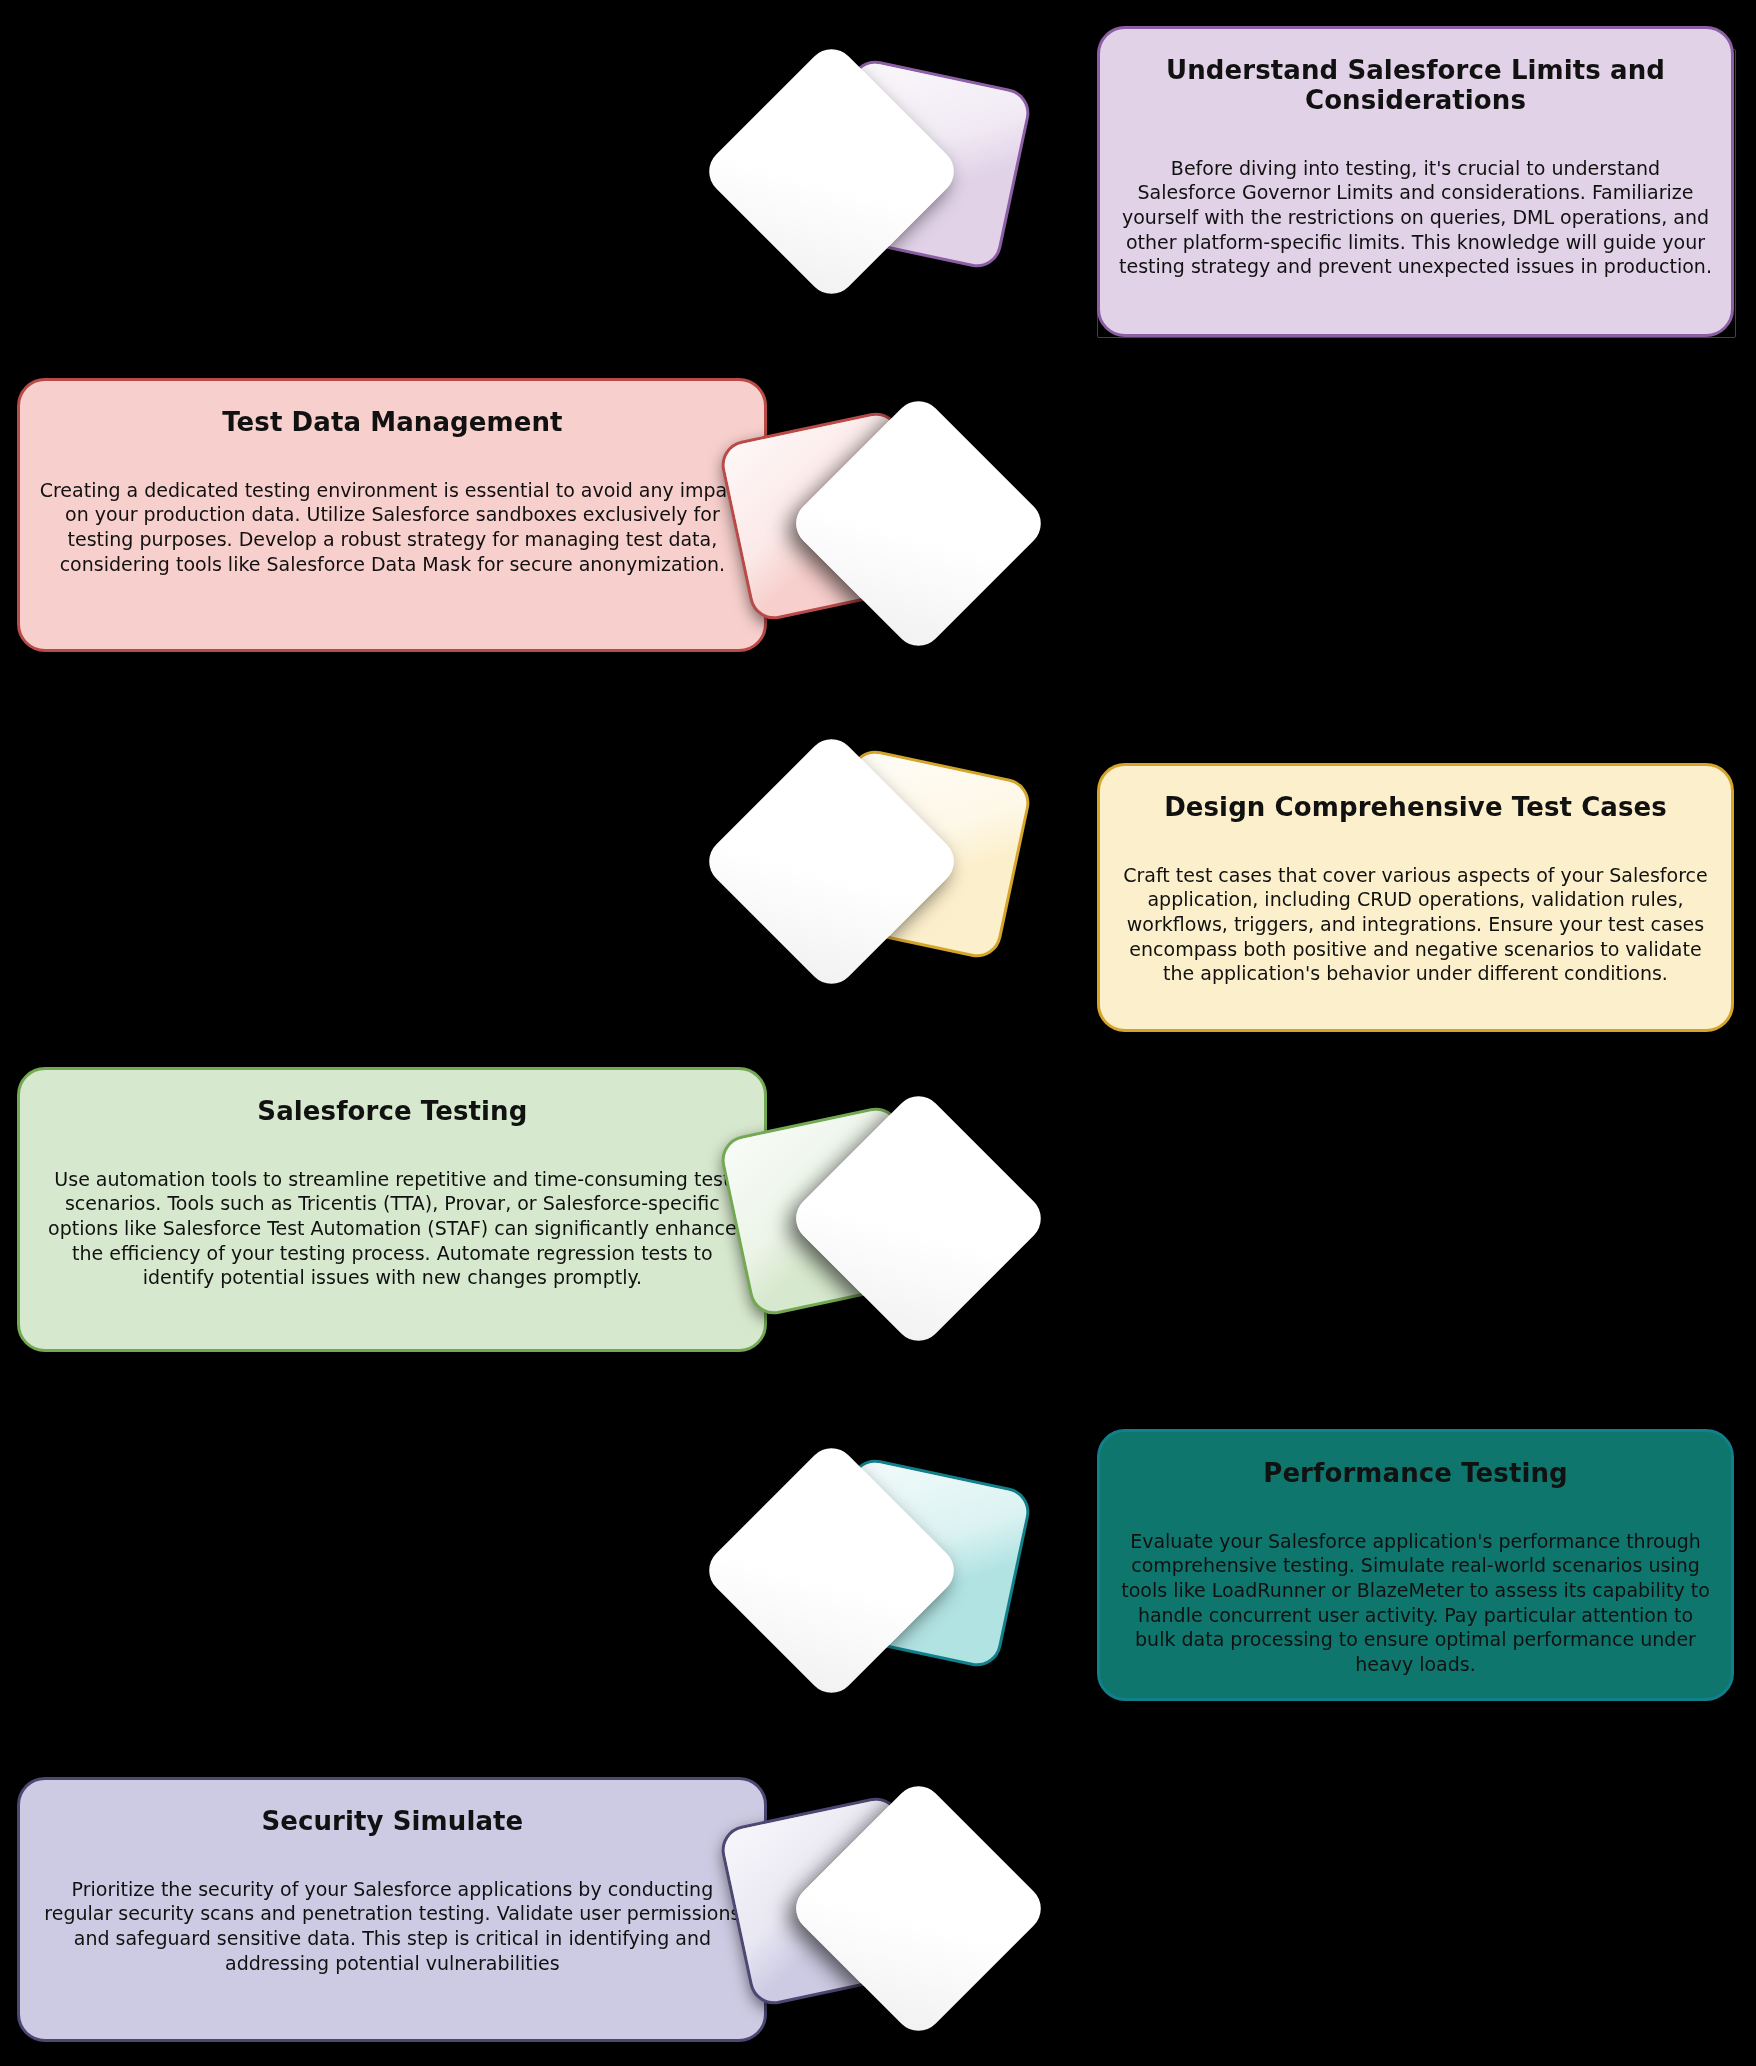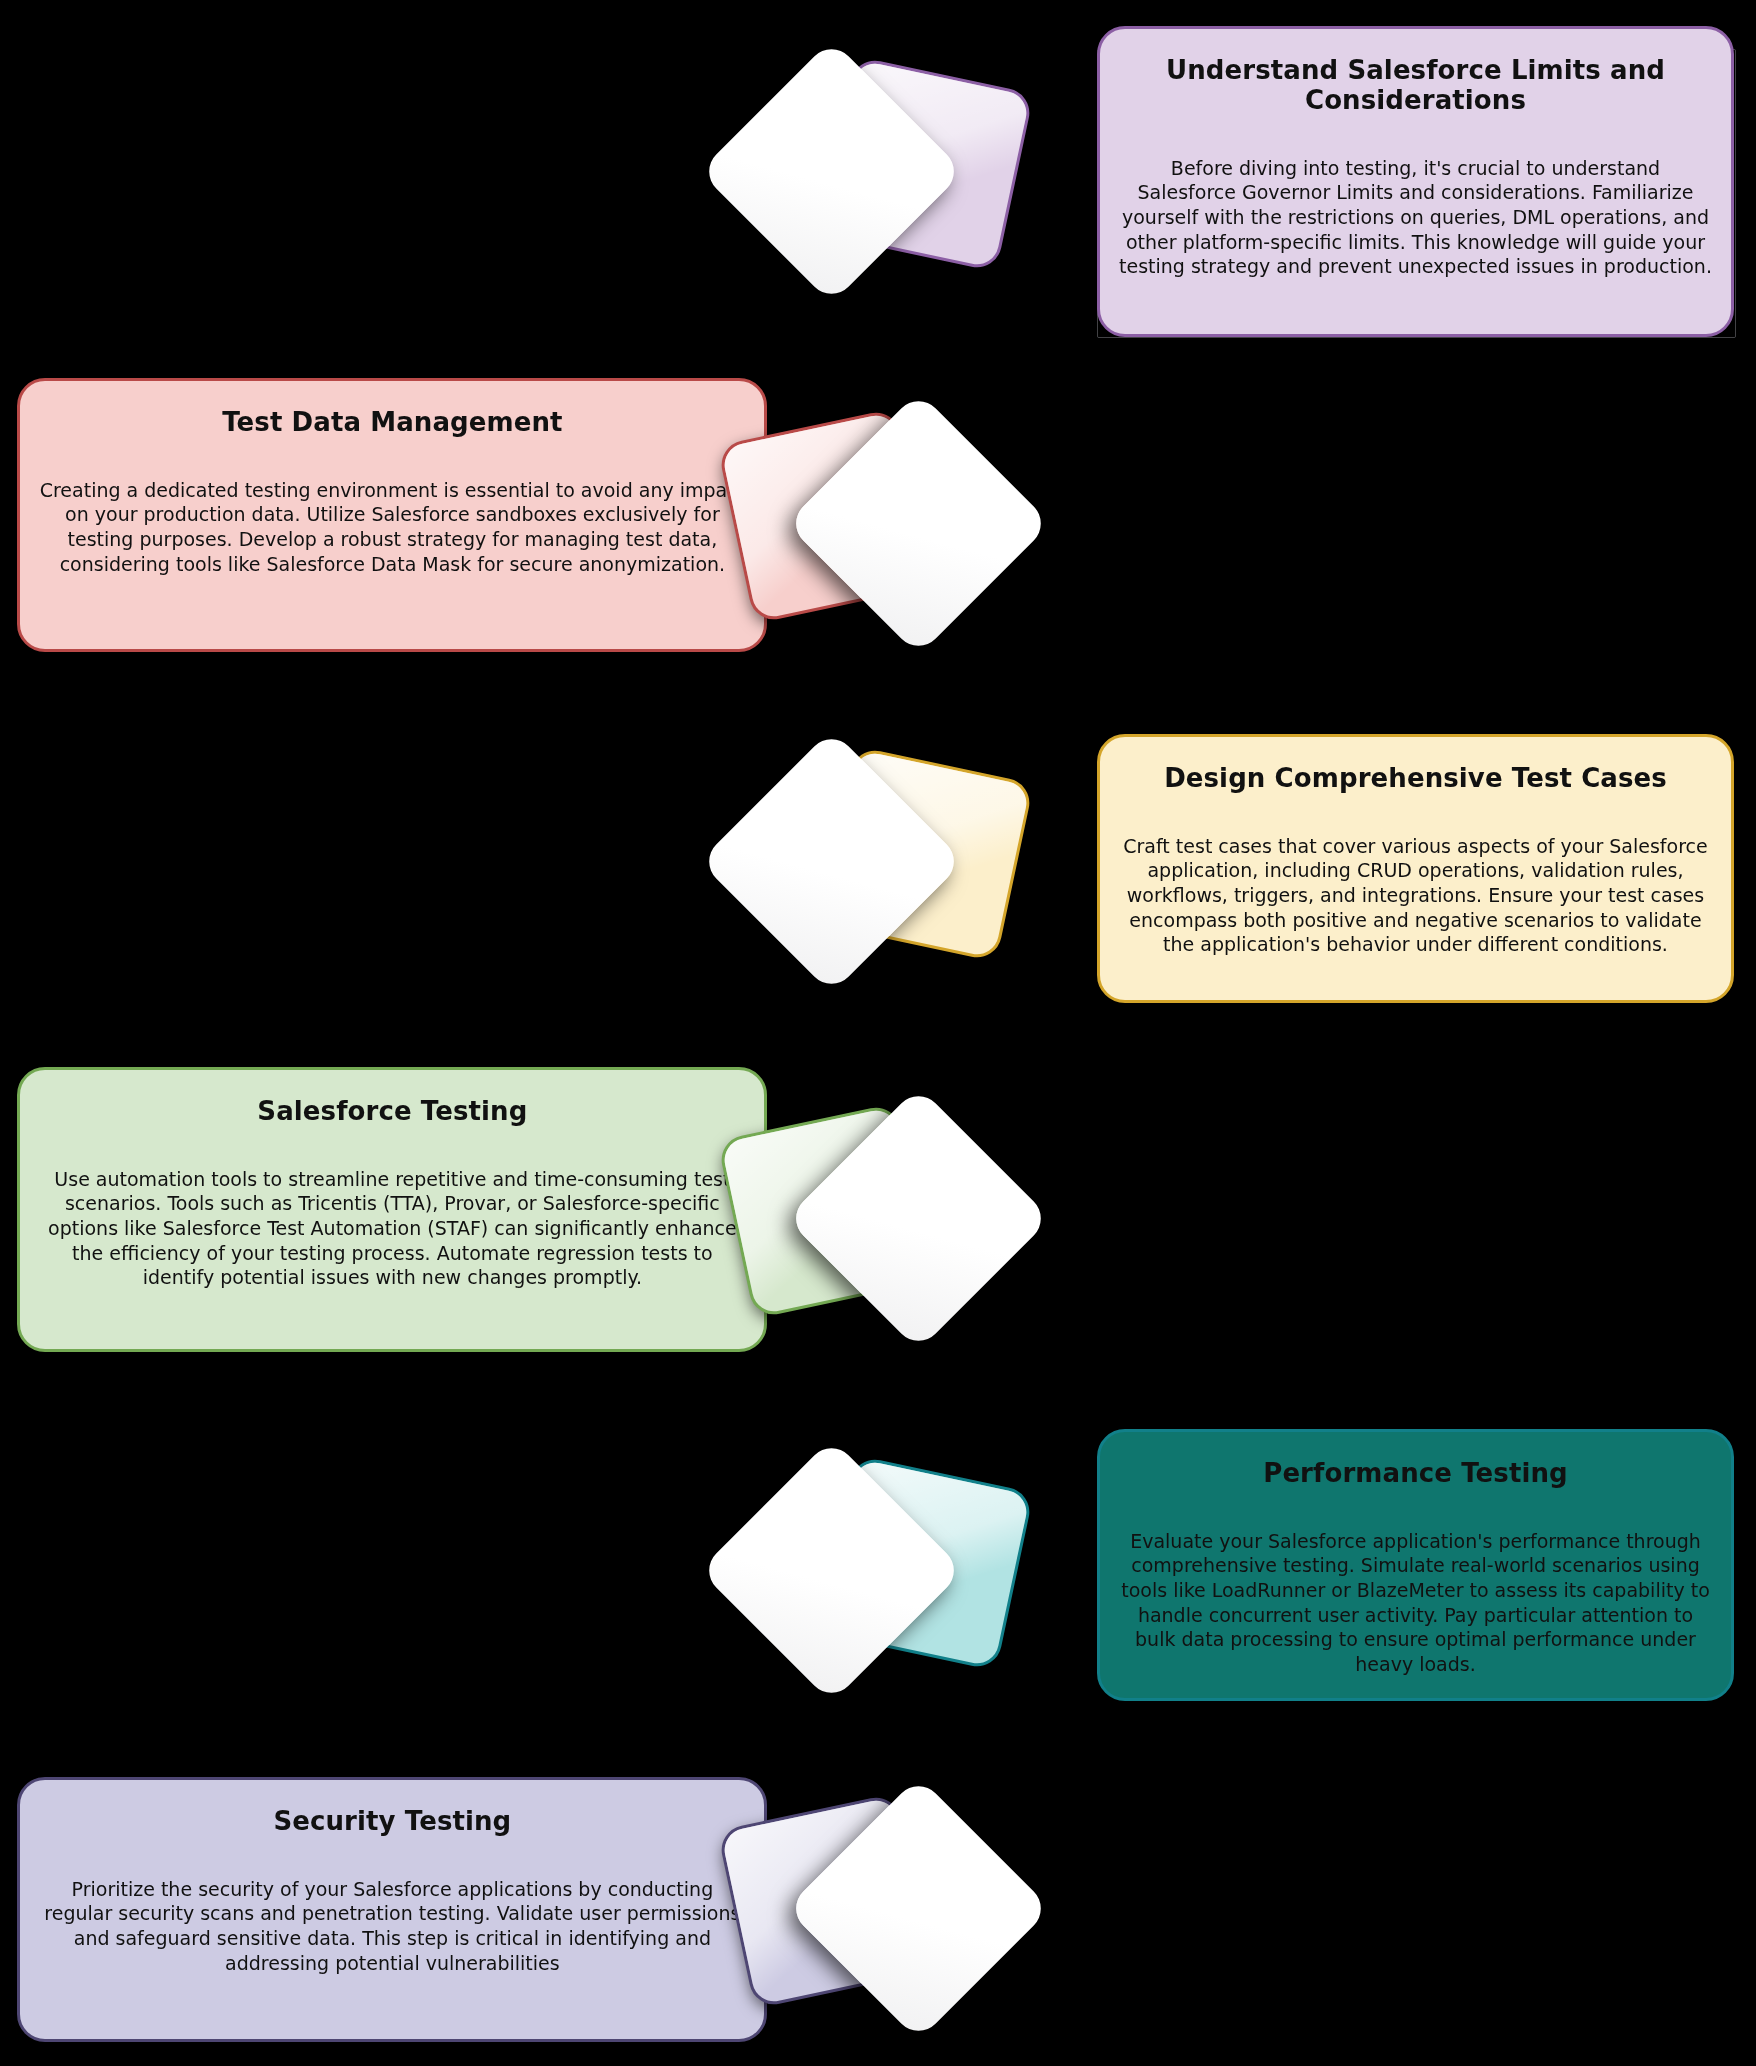--- a/index.html
+++ b/index.html
@@ -86,21 +86,21 @@
 
   <div class="card left" style="top: 378px; height: 274px; background: rgb(247, 207, 204); border-color: rgb(185, 74, 72);">
     <div class="card-title">Test Data Management</div>
     <div class="card-body">Creating a dedicated testing environment is essential to avoid any impact on your production data. Utilize Salesforce sandboxes exclusively for testing purposes. Develop a robust strategy for managing test data, considering tools like Salesforce Data Mask for secure anonymization.</div>
   </div>
   <div class="dg side-left" style="left:717px;top:374px;">
     <div class="sq back" style="background: rgb(247, 207, 204); border-color: rgb(185, 74, 72);"></div>
     <div class="sq front"></div>
   </div>
 
-  <div class="card right" style="top: 734px; height: 269px; background: rgb(252, 239, 203); border-color: rgb(212, 165, 42);">
+  <div class="card right" style="top: 763px; height: 269px; background: rgb(252, 239, 203); border-color: rgb(212, 165, 42);">
     <div class="card-title">Design Comprehensive Test Cases</div>
     <div class="card-body">Craft test cases that cover various aspects of your Salesforce application, including CRUD operations, validation rules, workflows, triggers, and integrations. Ensure your test cases encompass both positive and negative scenarios to validate the application's behavior under different conditions.</div>
   </div>
   <div class="dg side-right" style="left:712px;top:712px;">
     <div class="sq back" style="background: rgb(252, 239, 203); border-color: rgb(212, 165, 42);"></div>
     <div class="sq front"></div>
   </div>
 
   <div class="card left" style="top: 1067px; height: 285px; background: rgb(214, 232, 205); border-color: rgb(116, 169, 83);">
     <div class="card-title">Salesforce Testing</div>
@@ -114,21 +114,21 @@
   <div class="card right" style="top: 1429px; height: 272px; background: #0f766e; border-color: rgb(17, 128, 138);">
     <div class="card-title">Performance Testing</div>
     <div class="card-body">Evaluate your Salesforce application's performance through comprehensive testing. Simulate real-world scenarios using tools like LoadRunner or BlazeMeter to assess its capability to handle concurrent user activity. Pay particular attention to bulk data processing to ensure optimal performance under heavy loads.</div>
   </div>
   <div class="dg side-right" style="left:712px;top:1421px;">
     <div class="sq back" style="background: rgb(177, 227, 227); border-color: rgb(17, 128, 138);"></div>
     <div class="sq front"></div>
   </div>
 
   <div class="card left" style="top: 1777px; height: 265px; background: rgb(205, 203, 227); border-color: rgb(78, 70, 115);">
-    <div class="card-title">Security Testing</div>
+    <div class="card-title">Security Simulate</div>
     <div class="card-body">Prioritize the security of your Salesforce applications by conducting regular security scans and penetration testing. Validate user permissions and safeguard sensitive data. This step is critical in identifying and addressing potential vulnerabilities</div>
   </div>
   <div class="dg side-left" style="left:717px;top:1759px;">
     <div class="sq back" style="background: rgb(205, 203, 227); border-color: rgb(78, 70, 115);"></div>
     <div class="sq front"></div>
   </div>
 
 </div>
 
 

